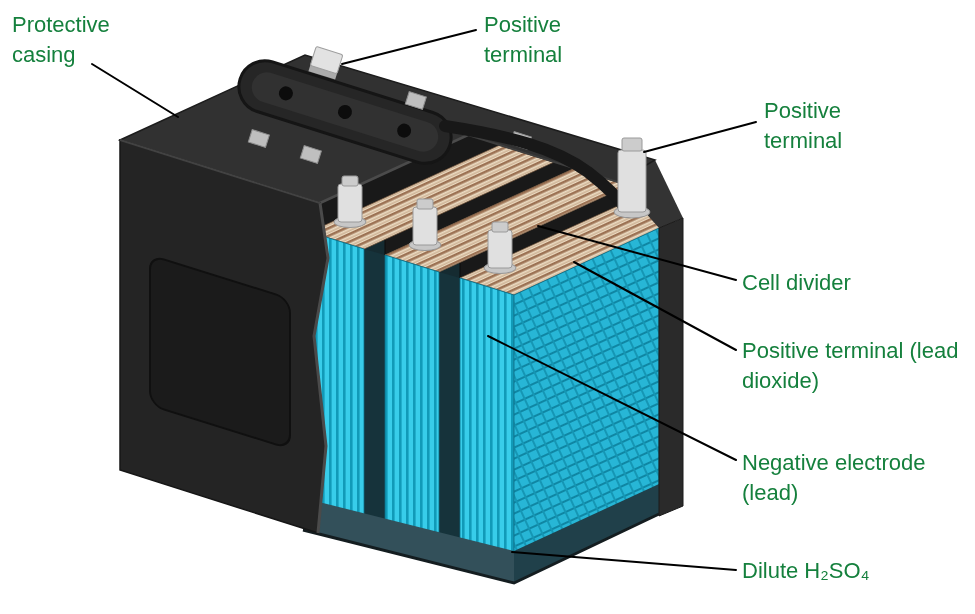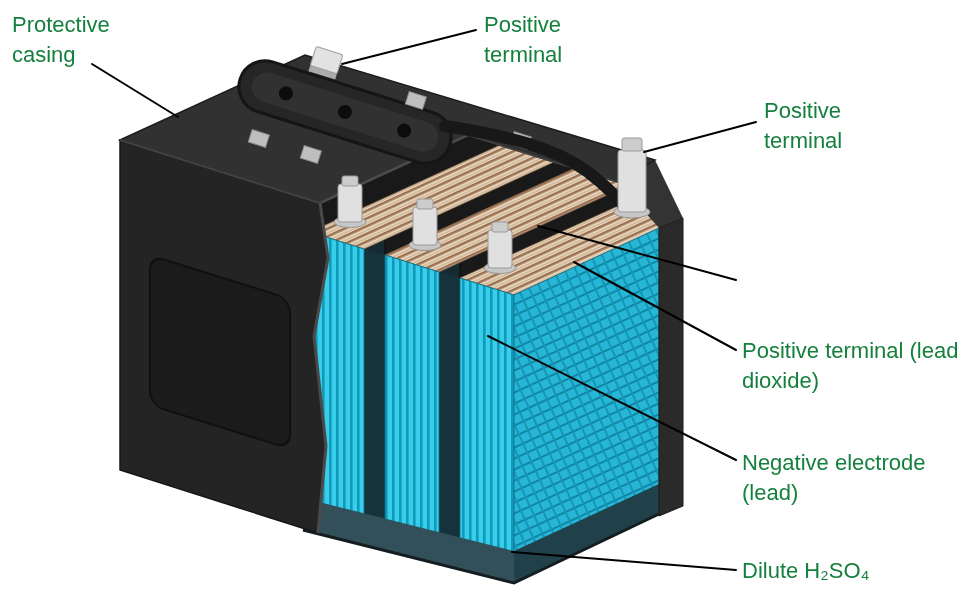--- a/index.html
+++ b/index.html
@@ -132,19 +132,20 @@
       <line x1="736" y1="570" x2="512" y2="552"></line>
     </g>
   </svg>
 
   <div class="label" style="left:12px;top:10px;width:110px;">Protective casing</div>
 
   <div class="label" style="left:484px;top:10px;width:100px;">Positive terminal</div>
 
   <div class="label" style="left:764px;top:96px;width:110px;">Positive terminal</div>
 
+  <div class="label" style="left:742px;top:268px;width:190px;">Cell divider</div>
 
   <div class="label" style="left:742px;top:336px;width:225px;">Positive terminal (lead dioxide)</div>
 
   <div class="label" style="left:742px;top:448px;width:230px;">Negative electrode (lead)</div>
 
   <div class="label" style="left:742px;top:556px;width:210px;">Dilute H₂SO₄</div>
 </div>
 
 </body></html>

